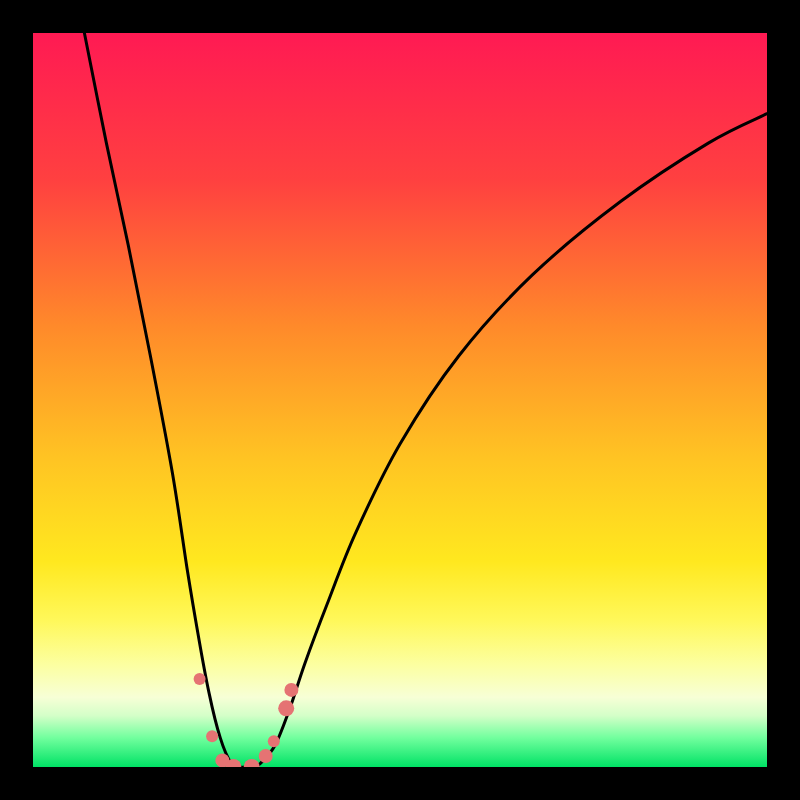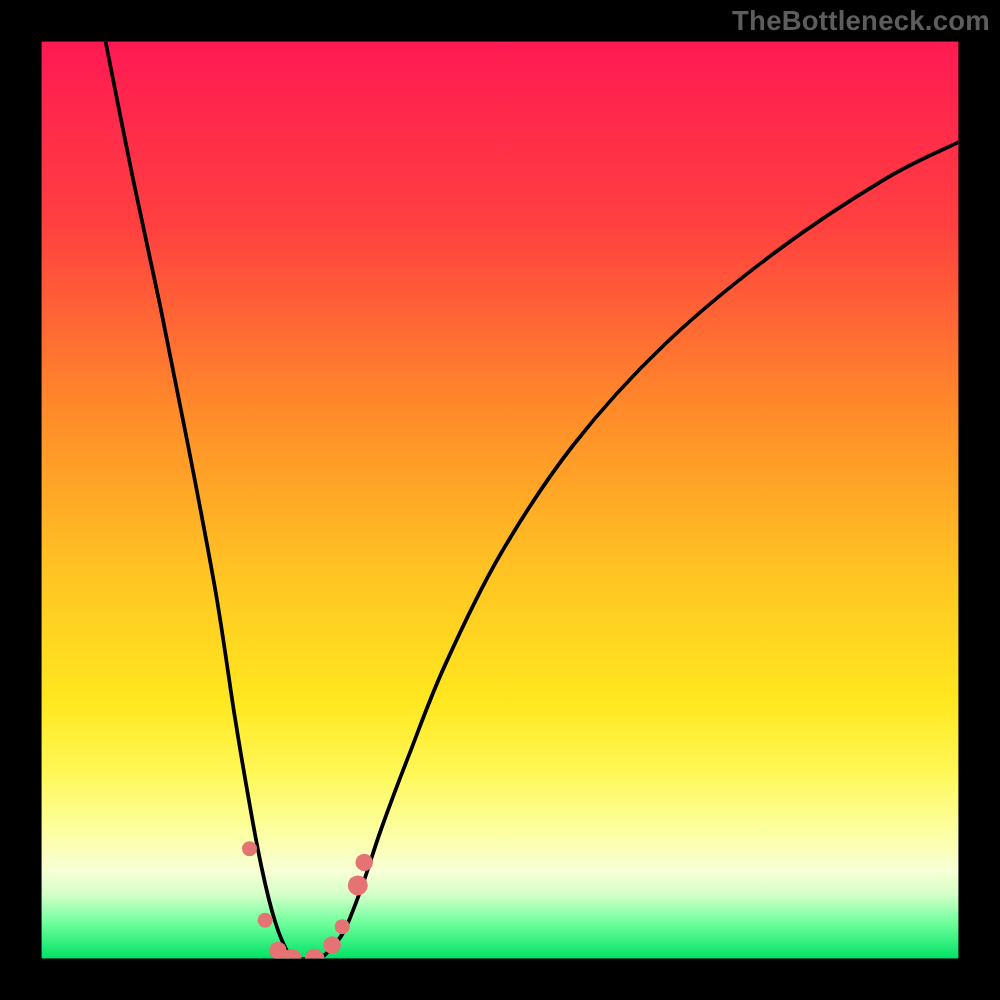--- a/index.html
+++ b/index.html
@@ -47,21 +47,20 @@
     left: 0;
     top: 0;
     width: 100%;
     height: 100%;
   }
 </style>
 </head>
 <body>
 
 <div class="stage">
-  <div class="watermark">TheBottleneck.com</div>
   <div class="plot-area">
     <svg class="gradient" viewBox="0 0 734 734" preserveAspectRatio="none">
       <defs>
         <linearGradient id="bg-grad" x1="0" y1="0" x2="0" y2="1">
             <stop offset="0.00%" stop-color="#ff1a53"></stop>
             <stop offset="20.00%" stop-color="#ff4040"></stop>
             <stop offset="40.00%" stop-color="#ff8a2a"></stop>
             <stop offset="58.00%" stop-color="#ffc423"></stop>
             <stop offset="72.00%" stop-color="#ffe81f"></stop>
             <stop offset="80.00%" stop-color="#fff85a"></stop>

